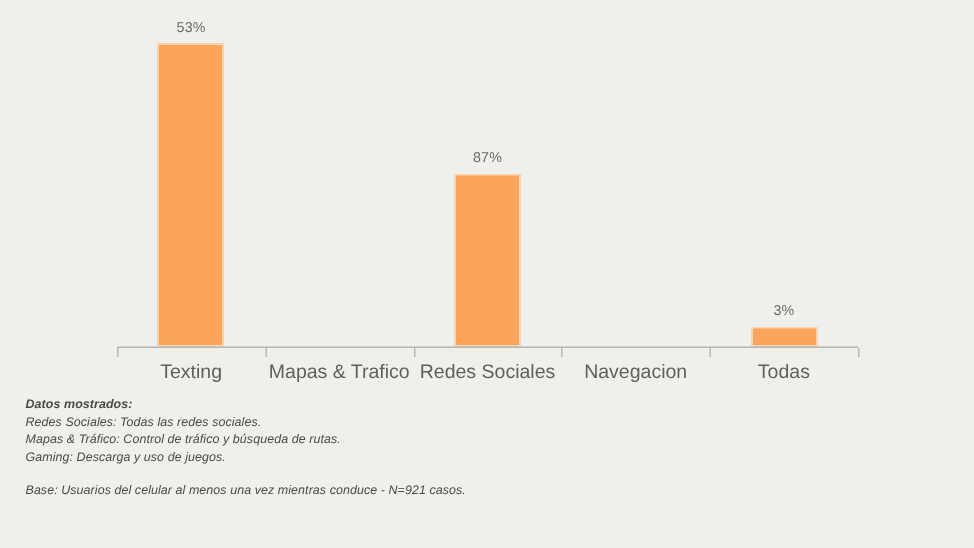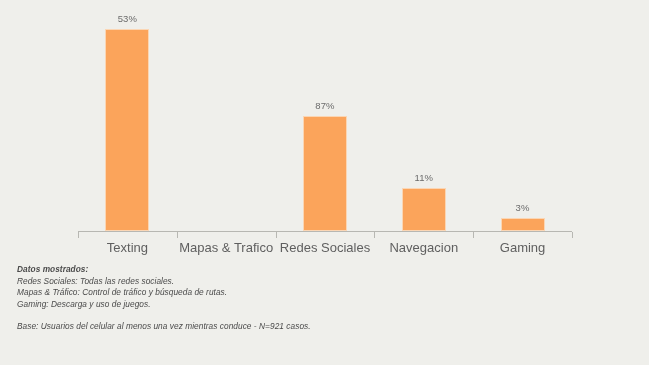--- a/index.html
+++ b/index.html
@@ -123,44 +123,40 @@
   <div class="chart-area">
     <div class="plot" id="plot">
         <div class="bar-group" style="left: 0px;">
           <div class="bar" style="height: 200px; background: rgb(251, 164, 91); border-color: rgb(251, 214, 180);"></div>
           <div class="bar-label" style="bottom: 207px;">53%</div>
         </div>
         <div class="bar-group" style="left: 197.6px;">
           <div class="bar" style="height: 113.208px; background: rgb(251, 164, 91); border-color: rgb(251, 214, 180);"></div>
           <div class="bar-label" style="bottom: 120.208px;">87%</div>
         </div>
-        <div class="bar-group" style="left: 296.4px;">
-          <div class="bar" style="height: 41.5094px; background: rgb(251, 164, 91); border-color: rgb(251, 214, 180);"></div>
-          <div class="bar-label" style="bottom: 48.5094px;">11%</div>
-        </div>
         <div class="bar-group" style="left: 395.2px;">
           <div class="bar" style="height: 11.3208px; background: rgb(251, 164, 91); border-color: rgb(251, 214, 180);"></div>
           <div class="bar-label" style="bottom: 18.3208px;">3%</div>
         </div>
       </div>
     <div class="axis-line"></div>
     <div id="ticks">
         <div class="tick" style="left: 78px; background: rgb(183, 183, 178);"></div>
         <div class="tick" style="left: 176.8px; background: rgb(183, 183, 178);"></div>
         <div class="tick" style="left: 275.6px; background: rgb(183, 183, 178);"></div>
         <div class="tick" style="left: 374.4px; background: rgb(183, 183, 178);"></div>
         <div class="tick" style="left: 473.2px; background: rgb(183, 183, 178);"></div>
         <div class="tick" style="left: 572px; background: rgb(183, 183, 178);"></div>
       </div>
     <div id="catlabels">
         <div class="cat-label" style="left: 78px; width: 98.8px;">Texting</div>
         <div class="cat-label" style="left: 176.8px; width: 98.8px;">Mapas &amp; Trafico</div>
         <div class="cat-label" style="left: 275.6px; width: 98.8px;">Redes Sociales</div>
         <div class="cat-label" style="left: 374.4px; width: 98.8px;">Navegacion</div>
-        <div class="cat-label" style="left: 473.2px; width: 98.8px;">Gaming</div>
+        <div class="cat-label" style="left: 473.2px; width: 98.8px;">Todas</div>
       </div>
   </div>
 
   <div class="footer">
     <div class="bold">Datos mostrados:</div>
     <div>Redes Sociales: Todas las redes sociales.</div>
     <div>Mapas &amp; Tráfico: Control de tráfico y búsqueda de rutas.</div>
     <div>Gaming: Descarga y uso de juegos.</div>
     <div class="base">Base: Usuarios del celular al menos una vez mientras conduce - N=921 casos.</div>
   </div>

